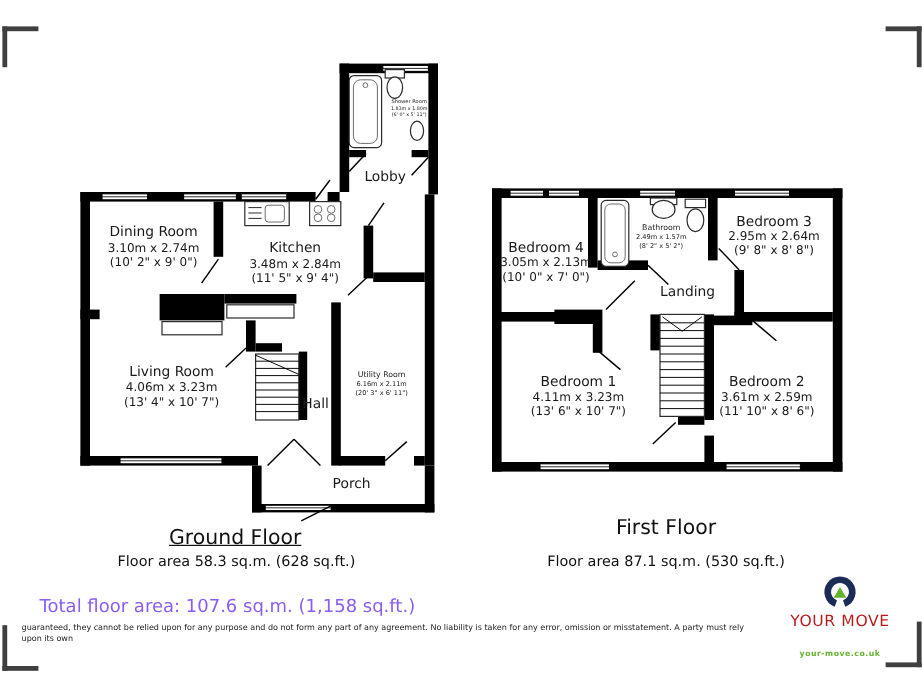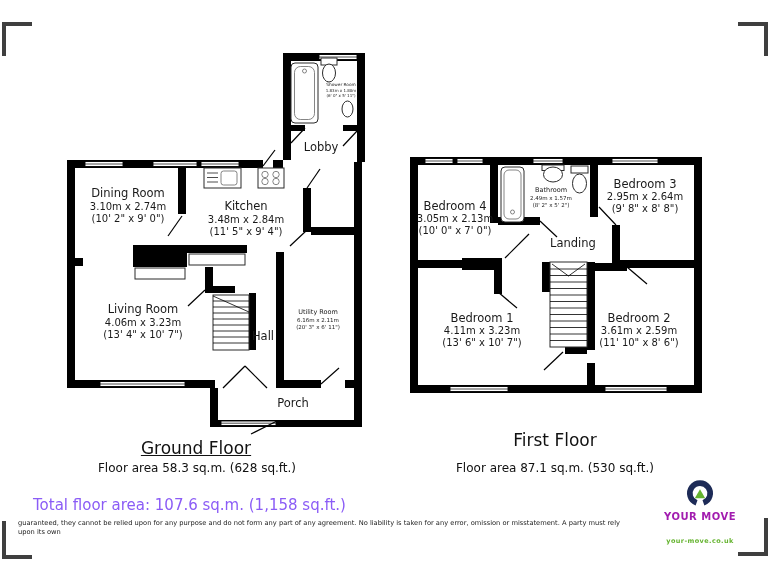--- a/index.html
+++ b/index.html
@@ -31,21 +31,21 @@
   .rname-s{font-size:6.5px;}
   .rdim-s{font-size:5.5px;}
   .rname-xs{font-size:4.3px;}
   .rdim-xs{font-size:4px;}
 
   .floor-title{position:absolute;transform:translateX(-50%);font-size:17px;color:#111;white-space:nowrap;}
   .floor-area{position:absolute;transform:translateX(-50%);font-size:12px;color:#111;white-space:nowrap;text-align:center;}
   .total-area{position:absolute;left:33px;top:496px;font-size:15px;color:#8b5cf6;white-space:nowrap;}
   .disclaimer{position:absolute;left:18px;top:519px;width:620px;font-size:6.7px;line-height:8.9px;color:#222;}
   .logo{position:absolute;left:652px;top:479px;width:96px;text-align:center;}
-  .logo .brand{font-size:10px;font-weight:bold;letter-spacing:0.5px;color:#a21caf;margin-top:1px;}
+  .logo .brand{font-size:13px;font-weight:normal;letter-spacing:0.5px;color:#b91c1c;margin-top:1px;}
   .logo .domain{font-size:6.5px;font-weight:bold;letter-spacing:0.4px;color:#64b32e;margin-top:15px;}
 </style>
 </head>
 <body>
 
 <div class="corner tl"></div>
 <div class="corner tr"></div>
 <div class="corner bl"></div>
 <div class="corner br"></div>
 

